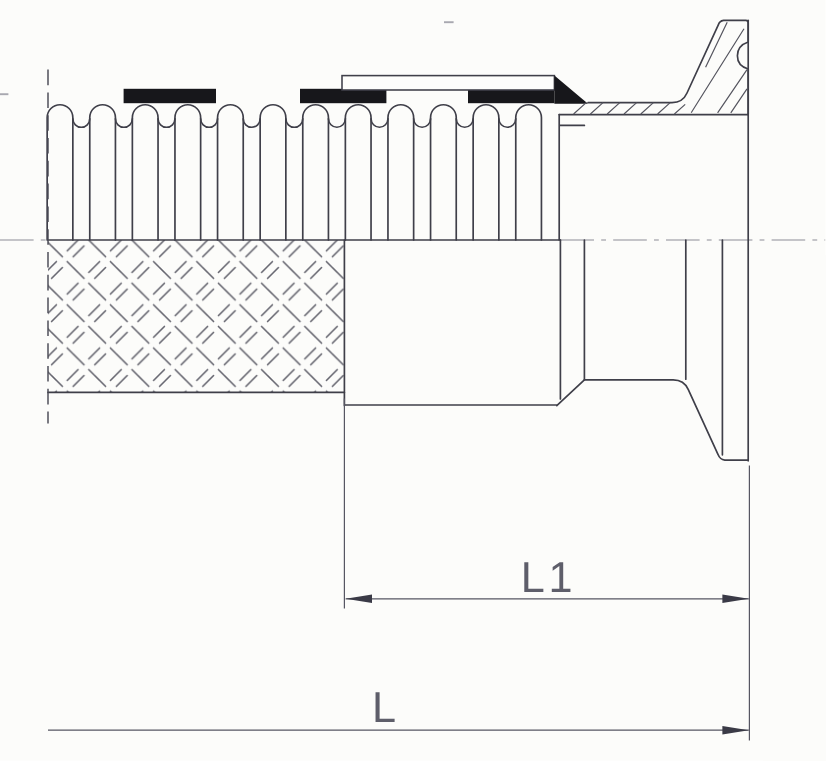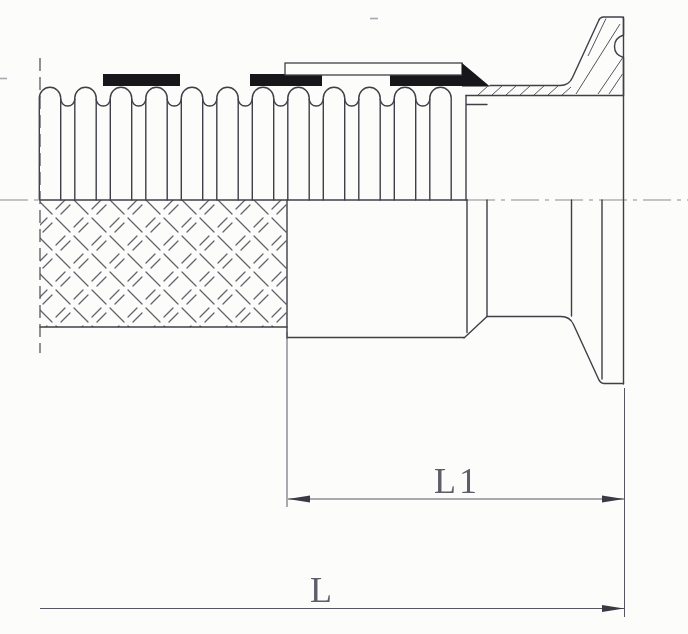--- a/index.html
+++ b/index.html
@@ -1,20 +1,20 @@
 <!DOCTYPE html>
 <html><head>
 <meta charset="utf-8">
 <style>
   html,body{margin:0;padding:0;background:#ffffff;}
   .canvas{
     position:relative;
     width:688px;height:634px;
     background:#fcfcfa;
-    font-family:Liberation Serif, serif;
+    font-family:Liberation Sans, sans-serif;
     overflow:hidden;
   }
   svg{display:block}
   .outline{stroke:#3f3f49;stroke-width:1.4;fill:none;stroke-linecap:round;stroke-linejoin:round;}
   .hatch{stroke:#55555f;stroke-width:1;fill:none;}
   .blackfill{fill:#17171b;stroke:none;}
   .whitefill{fill:#fdfdfb;stroke:#3f3f49;stroke-width:1.3;}
   .centerline{stroke:#8b8b95;stroke-width:1;fill:none;}
   .dashedge{stroke:#4a4a54;stroke-width:1.2;fill:none;}
   .dim{stroke:#565662;stroke-width:1;fill:none;}

